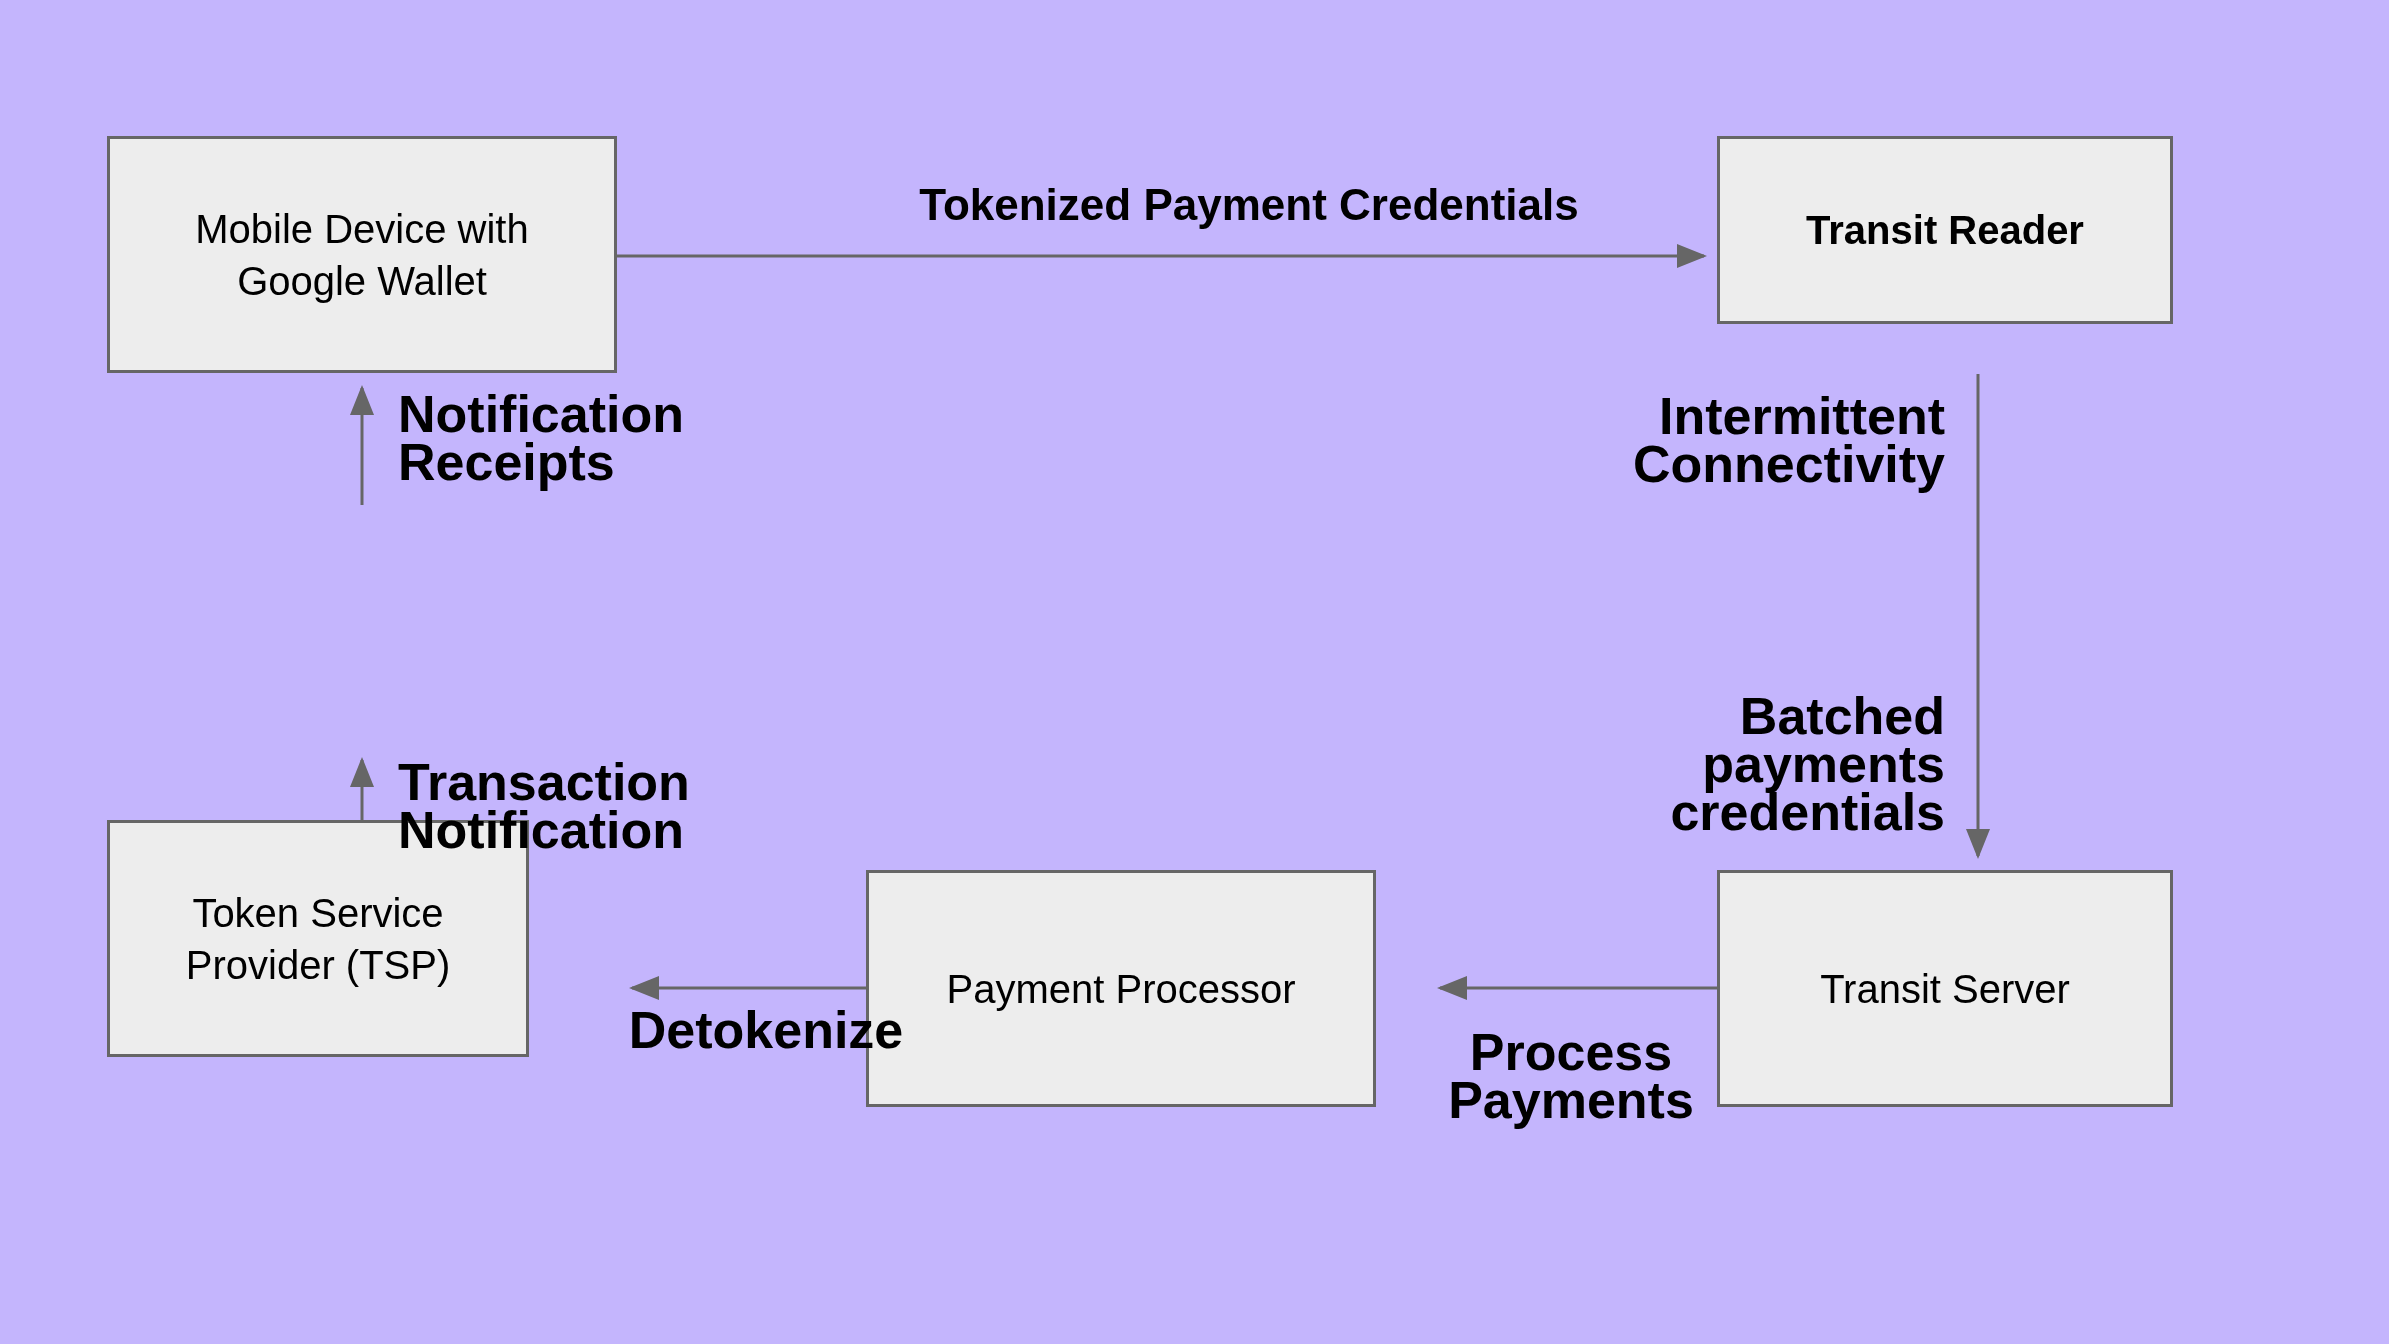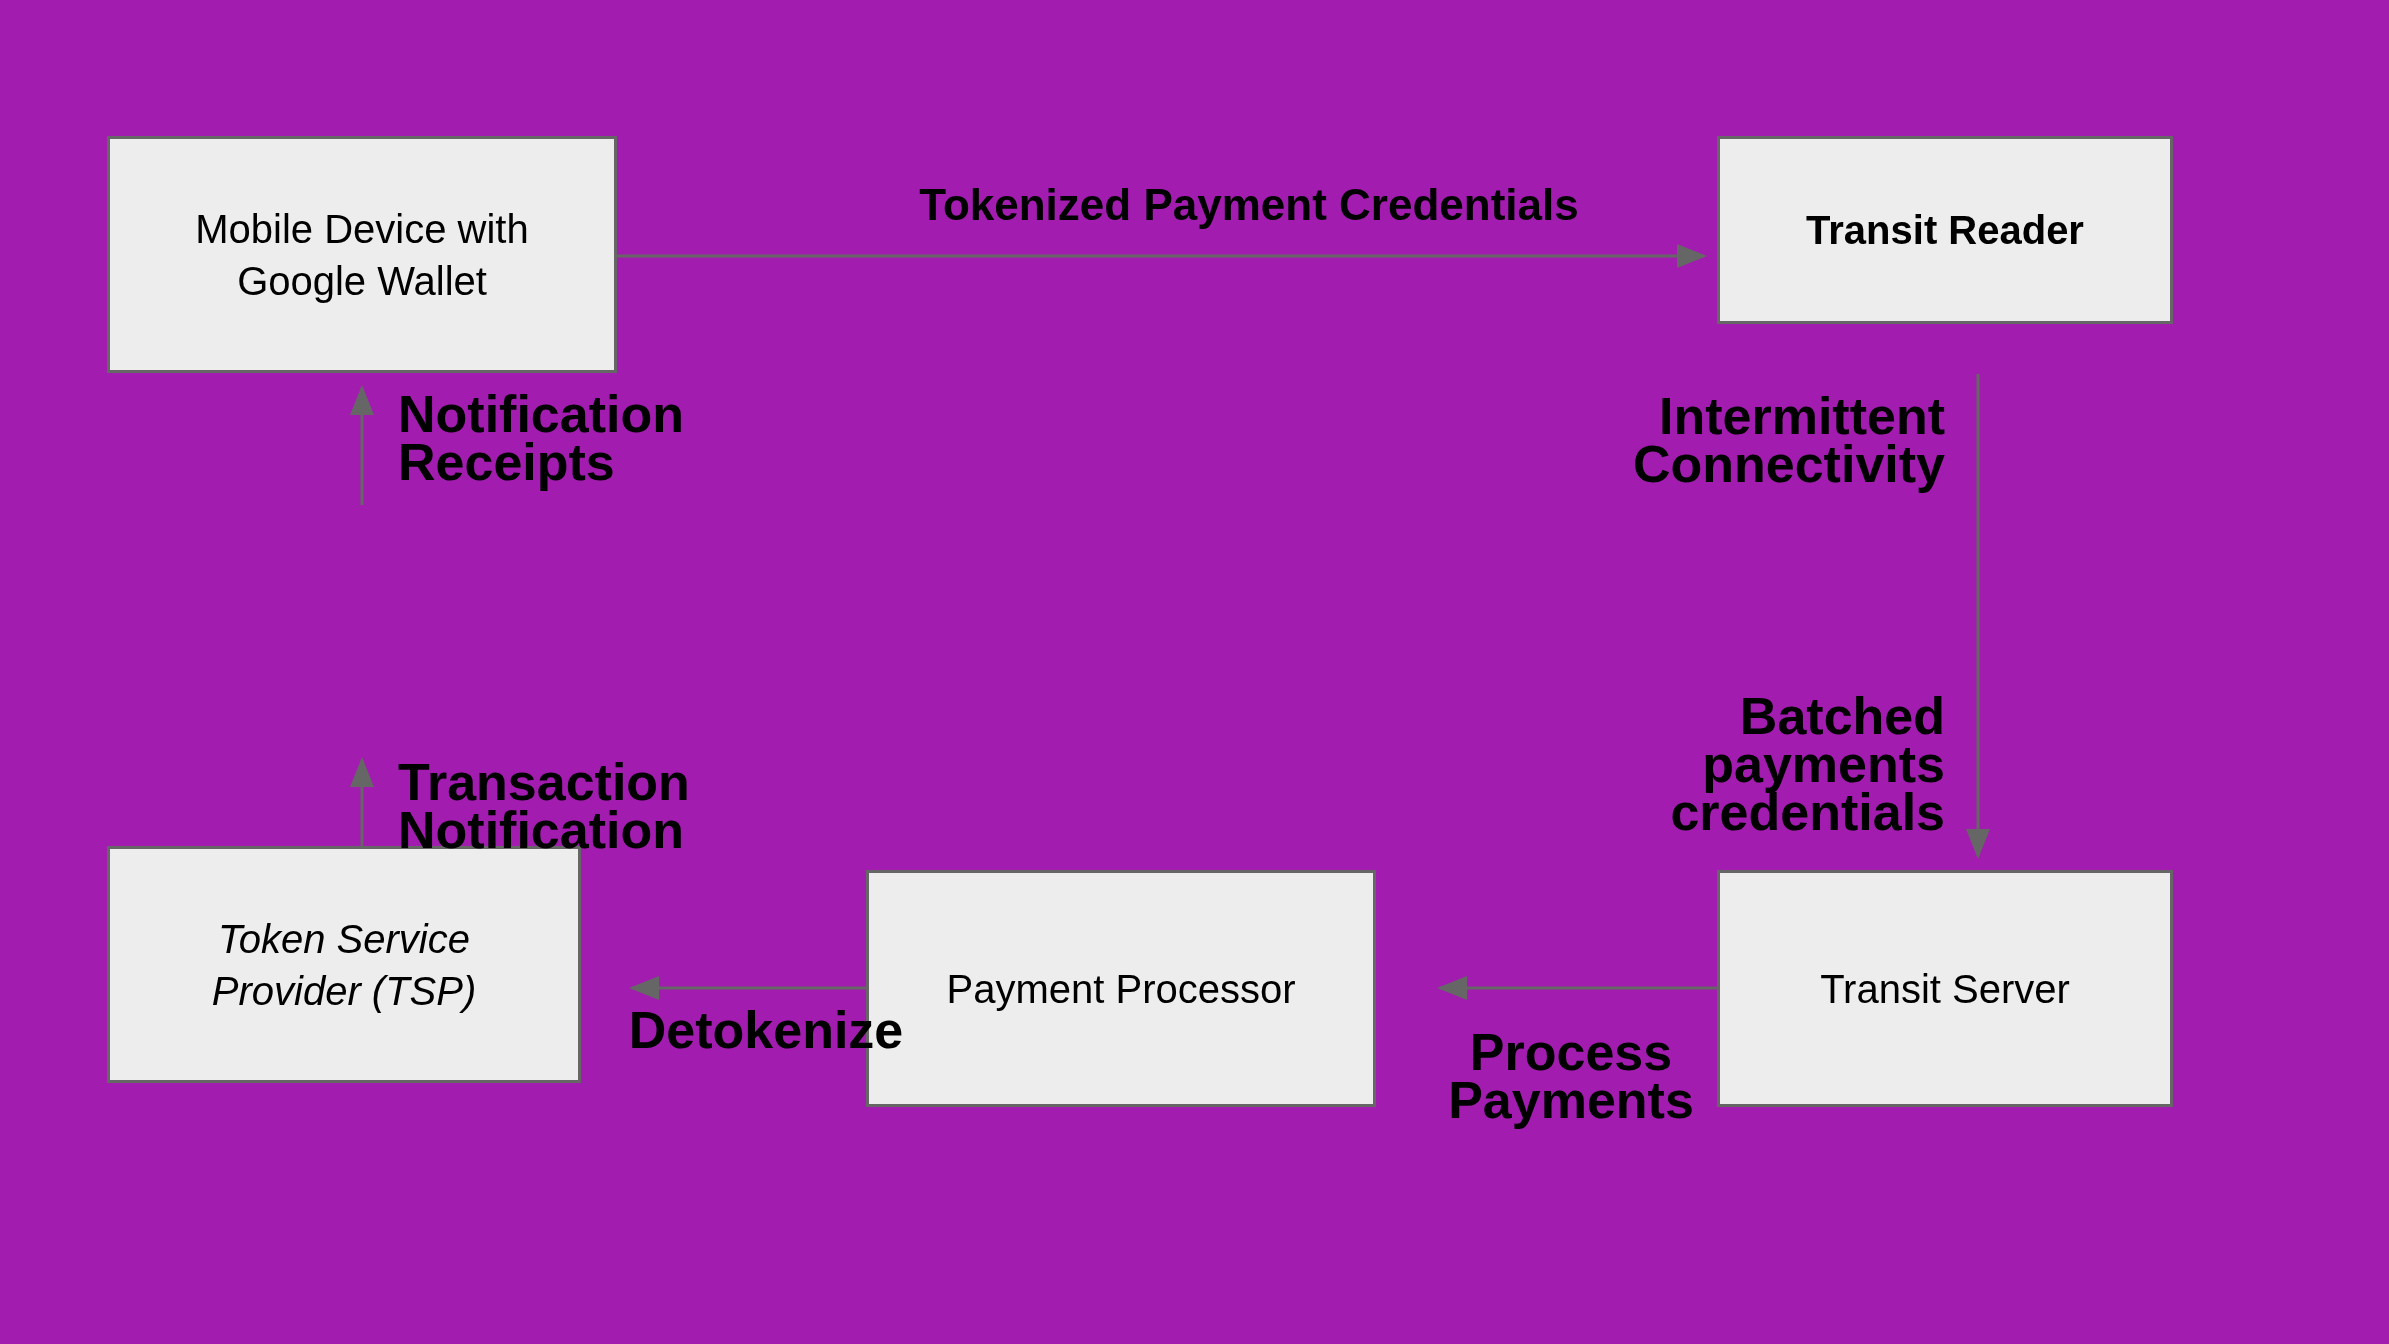--- a/index.html
+++ b/index.html
@@ -1,20 +1,20 @@
 <!DOCTYPE html>
 <html><head>
 <meta charset="utf-8">
 <style>
   html, body { margin: 0; padding: 0; background: #ffffff; }
   #canvas {
     position: relative;
     width: 2389px;
     height: 1344px;
-    background: #a21caf;
+    background: #c4b5fd;
     font-family: "Liberation Sans", sans-serif;
     overflow: hidden;
   }
   .node {
     position: absolute;
     box-sizing: border-box;
     background: #ededed;
     border: 3px solid #666666;
     display: flex;
     align-items: center;
@@ -37,21 +37,21 @@
   }
   .edge-label.big { font-size: 44px; line-height: 50px; }
   .align-right { text-align: right; }
   .align-center { text-align: center; }
   .align-left { text-align: left; }
   #arrows { position: absolute; left: 0; top: 0; pointer-events: none; }
 
   
   #box-mobile    { left: 107px;  top: 136px; width: 510px; height: 237px; }
   #box-google    { left: 107px;  top: 507px; width: 510px; height: 239px; }
-  #box-tsp       { left: 107px;  top: 846px; width: 474px; height: 237px; font-style: italic; }
+  #box-tsp       { left: 107px;  top: 820px; width: 422px; height: 237px; }
   #box-payproc   { left: 866px;  top: 870px; width: 510px; height: 237px; }
   #box-treader   { left: 1717px; top: 136px; width: 456px; height: 188px; font-weight: bold; }
   #box-tserver   { left: 1717px; top: 870px; width: 456px; height: 237px; justify-content: center; }
 
   
   #lbl-tokenized    { left: 617px;  top: 180px;  width: 1264px; }
   #lbl-intermittent { left: 1600px; top: 392px;  width: 345px; }
   #lbl-batched      { left: 1650px; top: 692px;  width: 295px; }
   #lbl-process      { left: 1421px; top: 1028px; width: 300px; }
   #lbl-detokenize   { left: 616px;  top: 1006px; width: 300px; }

